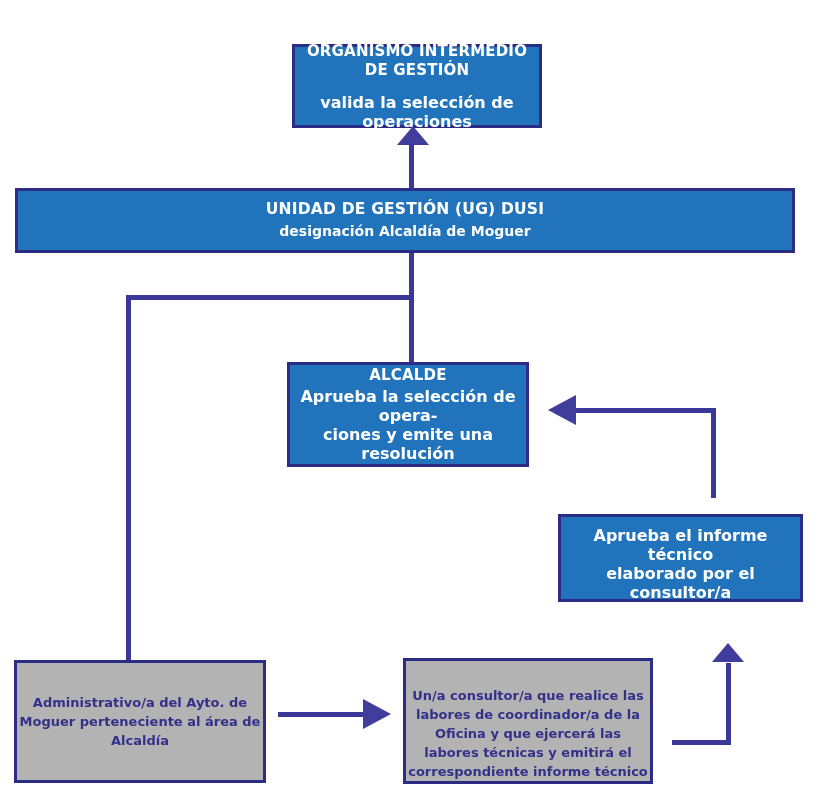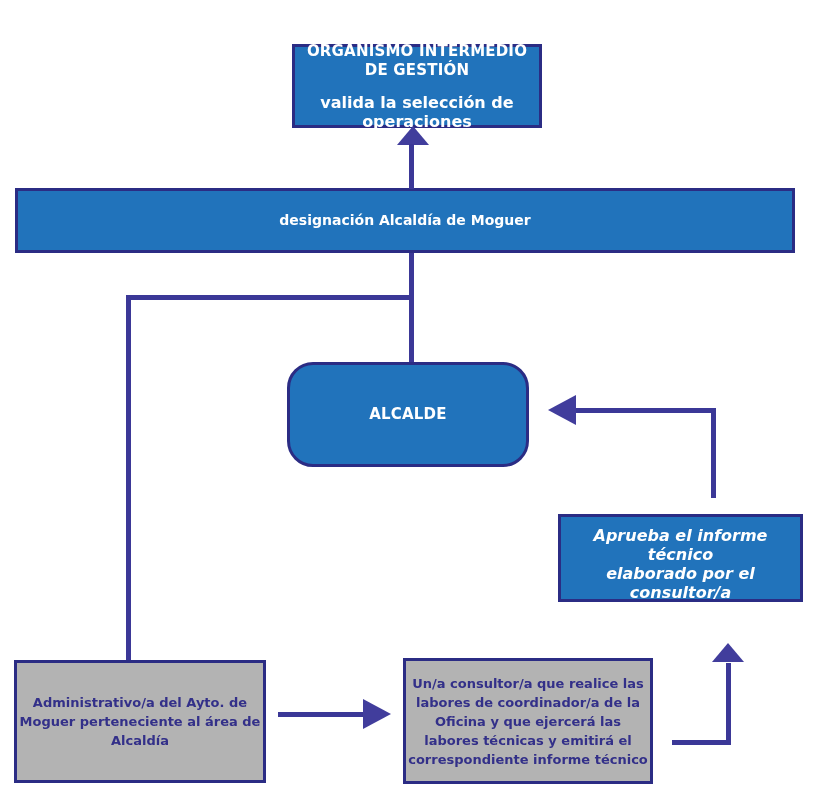--- a/index.html
+++ b/index.html
@@ -14,41 +14,41 @@
     position:absolute;
     box-sizing:border-box;
     border:3px solid #2b2c84;
     display:flex;
     flex-direction:column;
     align-items:center;
     justify-content:center;
     text-align:center;
   }
   .box.blue { background:#2173bb; color:#ffffff; }
-  .box.gray { background:#b3b3b3; color:#333089; }
+  .box.gray { background:#b3b3b3; color:#333089;justify-content:flex-end; }
   .box .title {
     font-weight:bold;
     font-size:15px;
     line-height:19px;
     white-space:pre-line;
     letter-spacing:0.2px;
   }
   .box .body-text {
     font-weight:bold;
     font-size:16px;
     line-height:19px;
     white-space:pre-line;
   }
   
   #box-organismo { left:292px; top:16px;  width:250px; height:84px; gap:13px;margin-top:28px; }
   #box-ug        { left:15px;  top:188px; width:780px; height:65px;  gap:3px; }
   #box-ug .title { font-size:15.5px; }
   #box-ug .body-text { font-weight:bold; font-size:14px; }
-  #box-alcalde   { left:287px; top:362px; width:242px; height:105px; gap:2px;border-radius:26px; }
-  #box-comite    { left:558px; top:514px; width:245px; height:88px; gap:12px;font-style:italic; }
+  #box-alcalde   { left:287px; top:362px; width:242px; height:105px; gap:2px; }
+  #box-comite    { left:558px; top:514px; width:245px; height:88px; gap:12px; }
   #box-admin     { left:14px;  top:660px; width:252px; height:123px; justify-content:center; }
   #box-admin .body-text { font-size:13px; }
   #box-consultor { left:403px; top:658px; width:250px; height:126px; }
   #box-consultor .body-text { font-size:13px; }
   
   .line { position:absolute; background:#3b3897; }
   .head { position:absolute; width:0; height:0; }
   .head.up    { border-left:16px solid transparent; border-right:16px solid transparent; border-bottom:19px solid #413d9c; }
   .head.right { border-top:15px solid transparent; border-bottom:15px solid transparent; border-left:28px solid #413d9c; }
   .head.left  { border-top:15px solid transparent; border-bottom:15px solid transparent; border-right:28px solid #413d9c; }
@@ -59,25 +59,28 @@
 <div class="canvas">
 
   <div class="box blue" id="box-organismo">
     <div class="title">ORGANISMO INTERMEDIO
 DE GESTIÓN</div>
     <div class="body-text">valida la selección de
 operaciones</div>
   </div>
 
   <div class="box blue" id="box-ug">
+    <div class="title">UNIDAD DE GESTIÓN (UG) DUSI</div>
     <div class="body-text">designación Alcaldía de Moguer</div>
   </div>
 
   <div class="box blue" id="box-alcalde">
     <div class="title">ALCALDE</div>
+    <div class="body-text">Aprueba la selección de opera-
+ciones y emite una resolución</div>
   </div>
 
   <div class="box blue" id="box-comite">
     <div class="title">COMITÉ DE SEGUIMIENTO</div>
     <div class="body-text">Aprueba el informe técnico
 elaborado por el consultor/a
 técnico/a jurídico/a</div>
   </div>
 
   <div class="box gray" id="box-admin">

